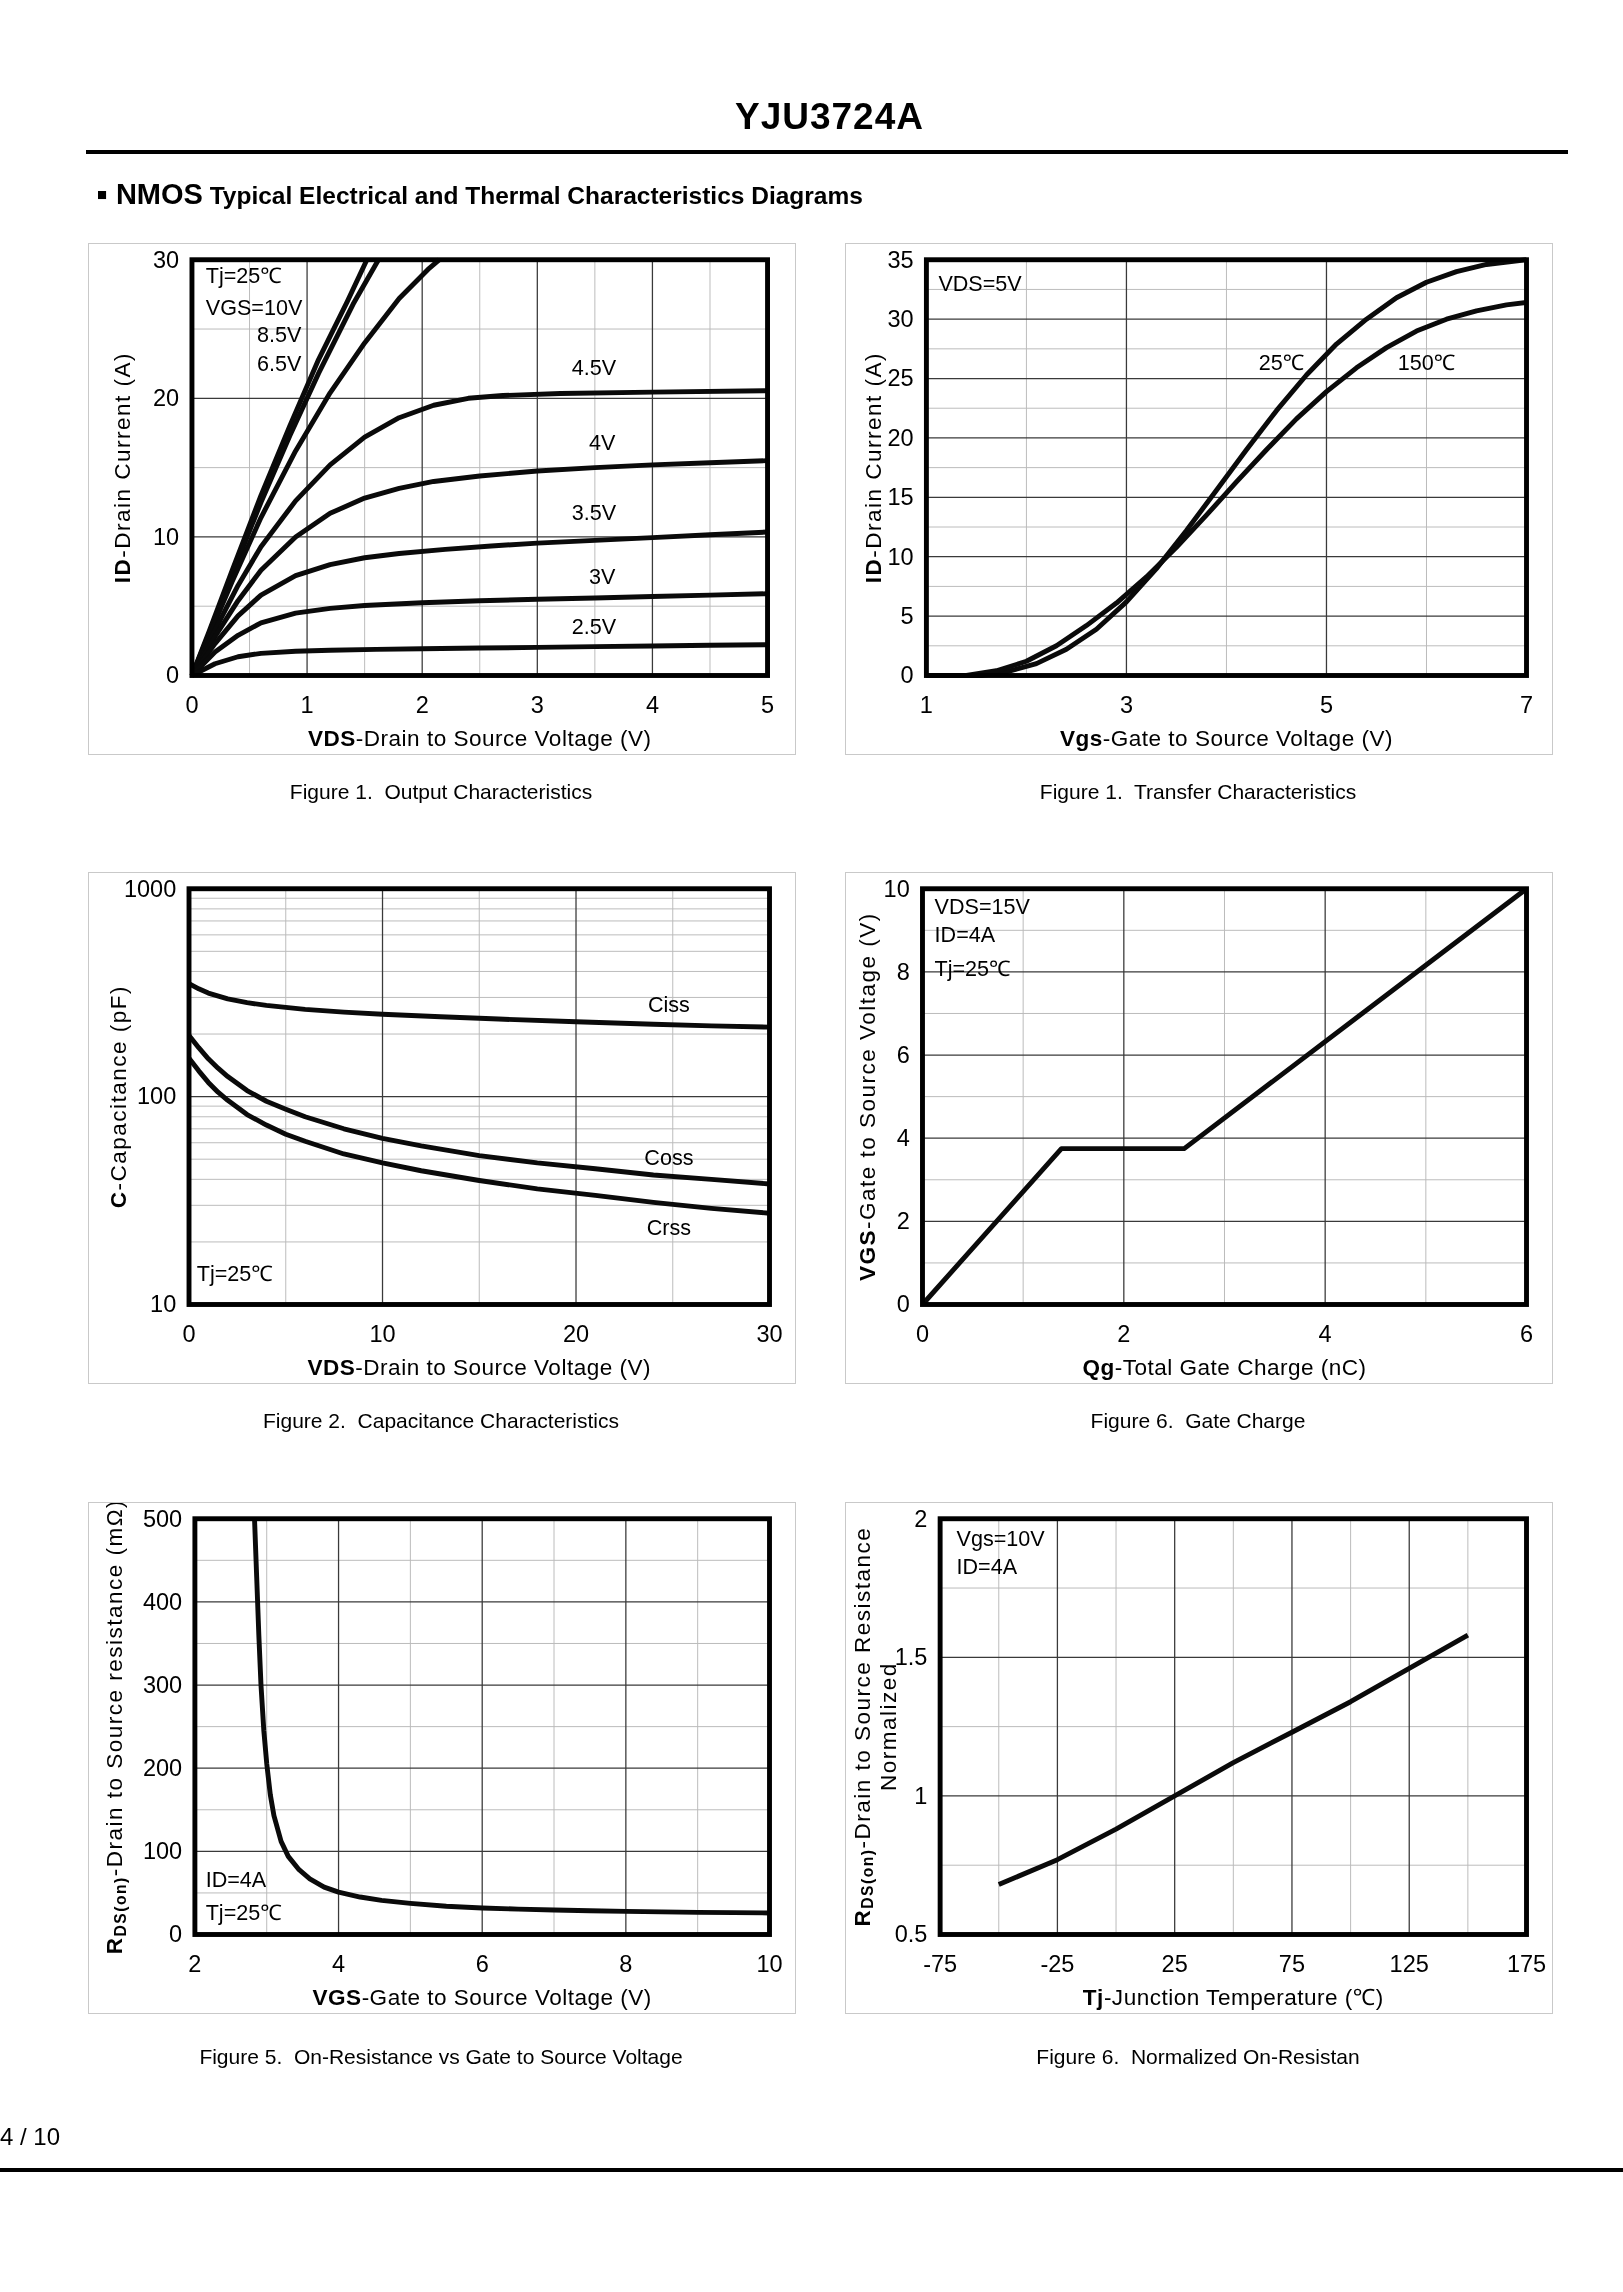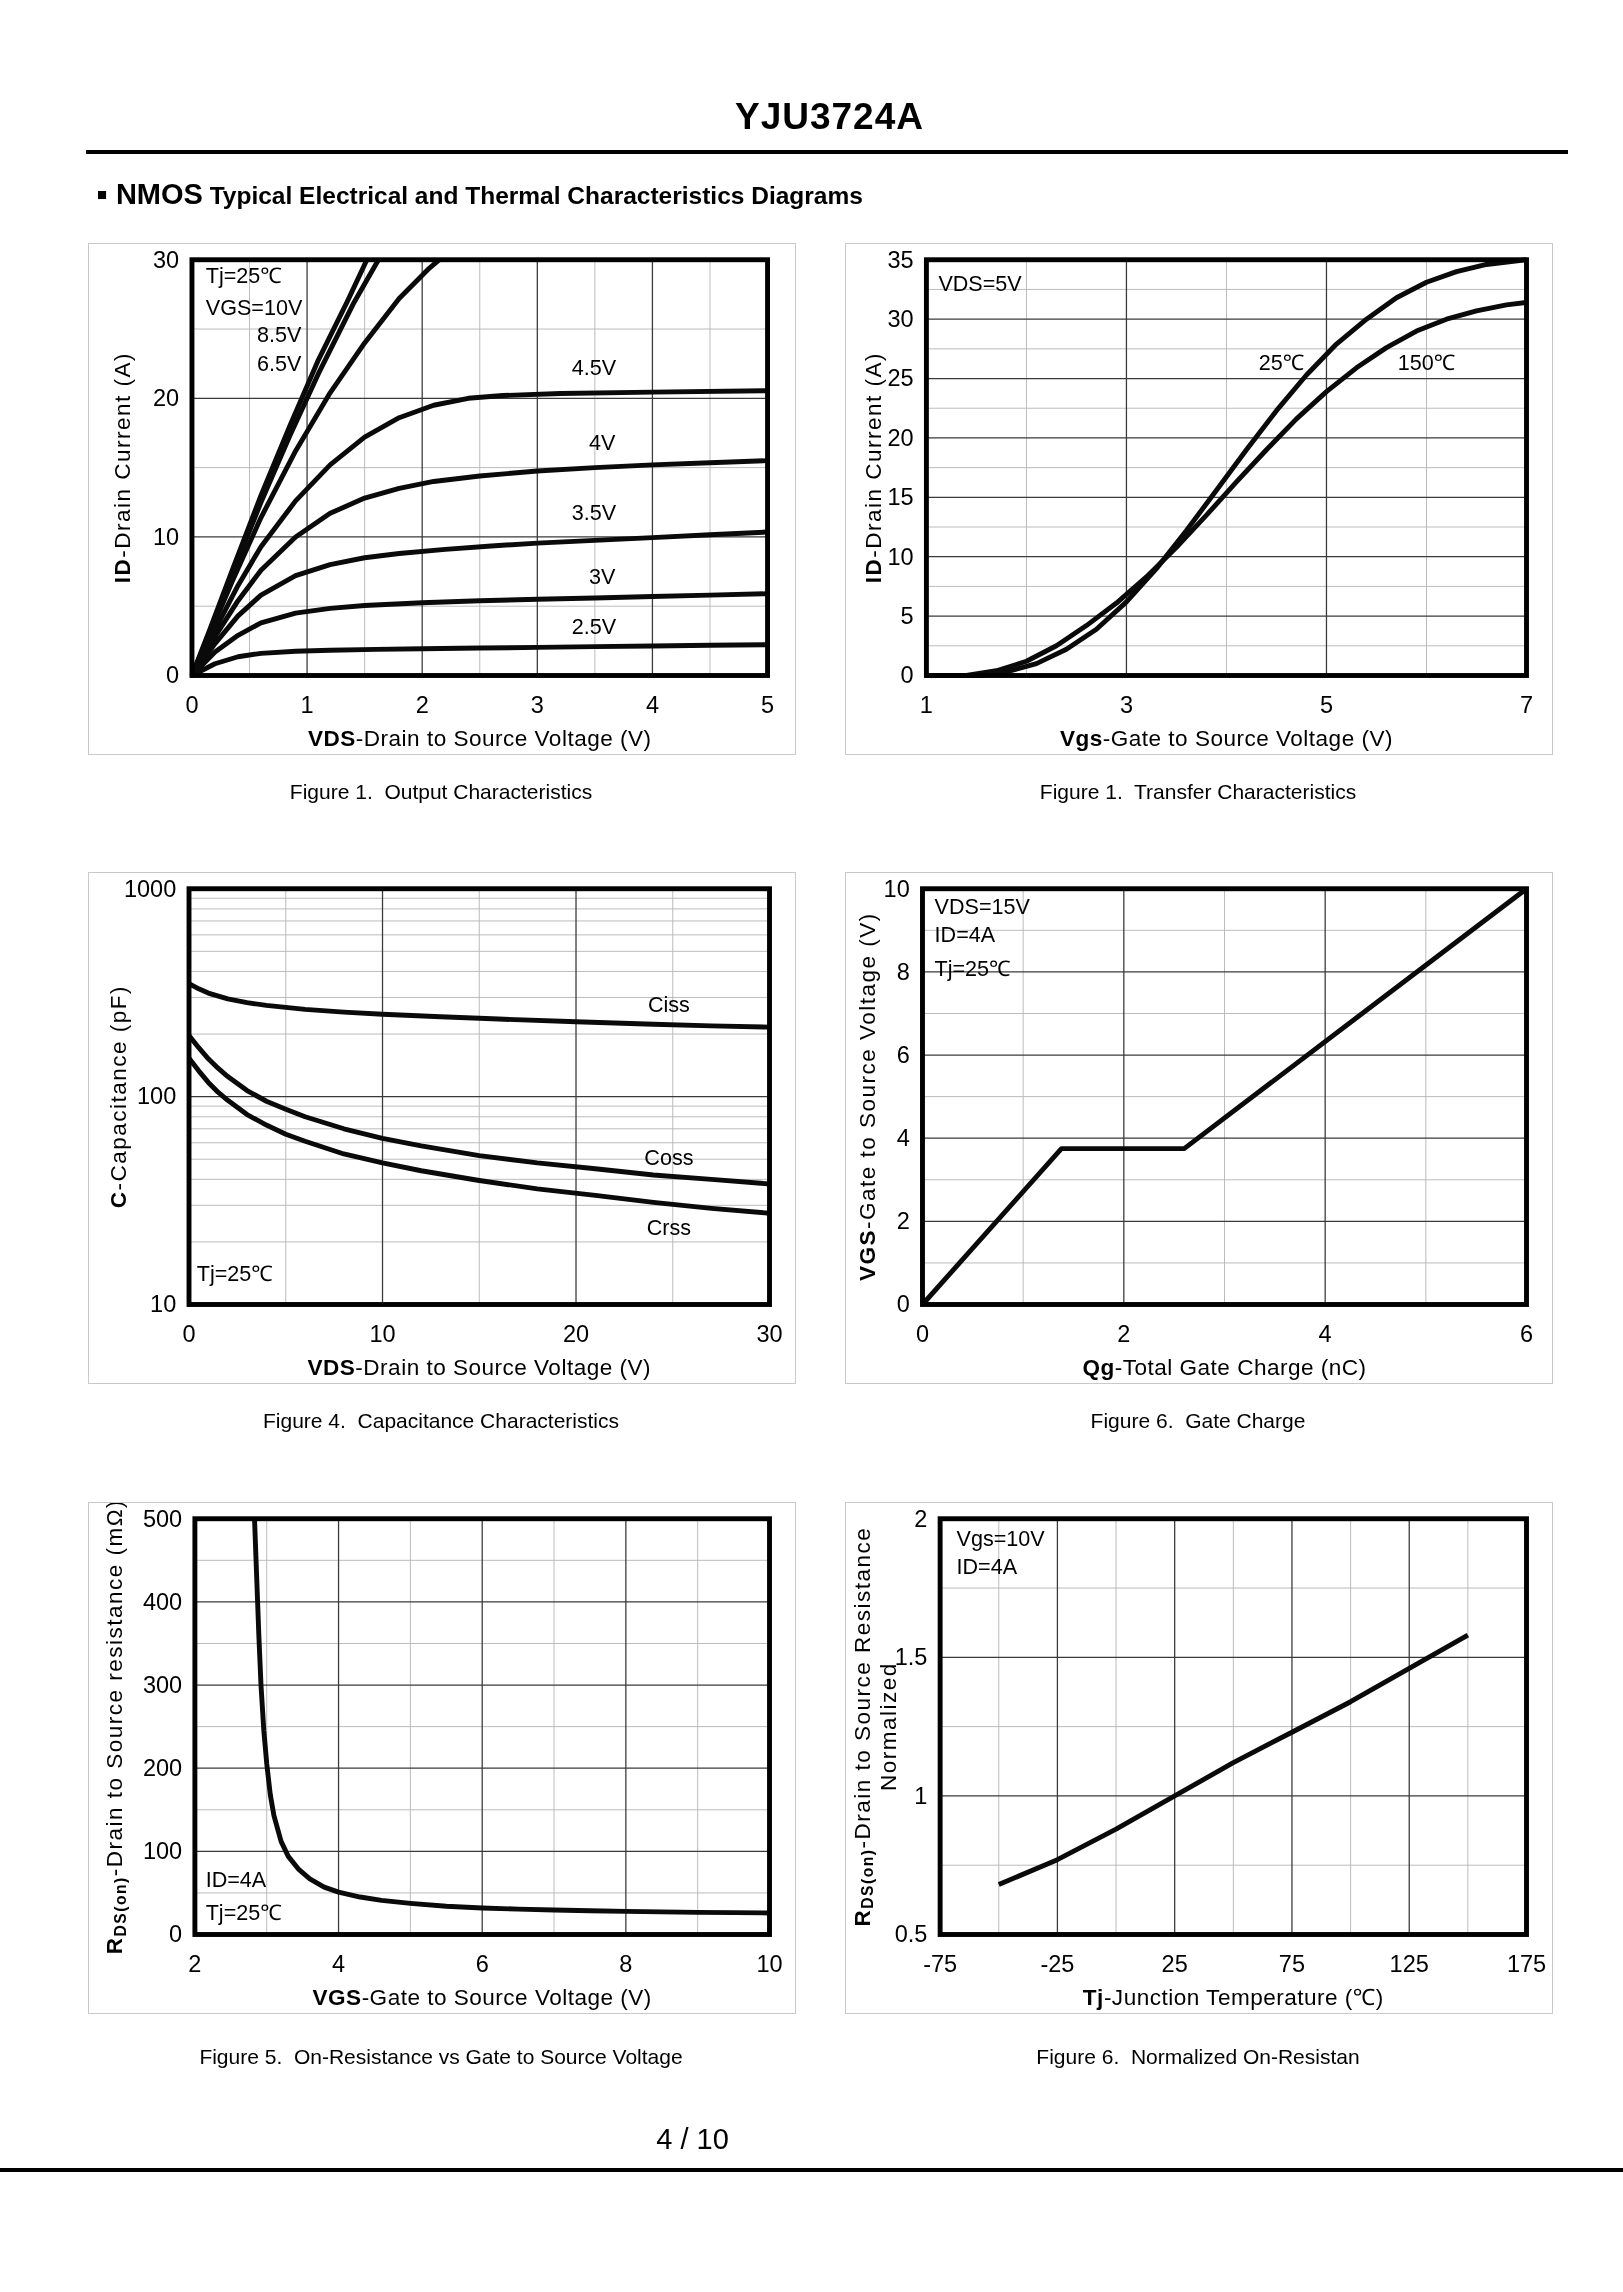--- a/index.html
+++ b/index.html
@@ -6,21 +6,21 @@
   body{width:1623px;height:2293px;position:relative;font-family:"Liberation Sans",sans-serif;color:#000;}
   .title{position:absolute;top:96px;left:0;width:1623px;text-align:center;
          font-size:37px;font-weight:bold;letter-spacing:1px;padding-left:18px;}
   .rule{position:absolute;top:150px;left:86px;width:1482px;height:3.9px;background:#000;}
   .heading{position:absolute;top:178px;left:90px;font-weight:bold;white-space:pre;margin-left:7px;}
   .heading .bullet{font-size:16.7px;vertical-align:3.9px;margin-right:8.8px;}
   .heading .h-strong{font-size:29px;}
   .heading .h-rest{font-size:24.5px;}
   .fig{position:absolute;width:706px;height:510px;border:1.5px solid #c9c9c9;background:#fff;}
   .caption{position:absolute;width:706px;text-align:center;font-size:21px;white-space:pre;}
-  .pagenum{position:absolute;top:2123px;left:0;width:1385px;text-align:center;font-size:29px;}
+  .pagenum{position:absolute;top:2123px;left:0;width:1385px;text-align:left;font-size:24px;}
   .footer-rule{position:absolute;top:2168px;left:0;width:1623px;height:3.9px;background:#000;}
   svg text{fill:#000;font-family:"Liberation Sans",sans-serif;}
   svg .tick{font-size:24px;}
   svg .ann{font-size:22px;}
   svg .axl{font-size:23px;font-weight:normal;letter-spacing:0.5px;}
   svg .yl{letter-spacing:1.5px;}
 </style>
 </head>
 <body>
 
@@ -192,21 +192,21 @@
       <text x="65" y="193.60000000000002" text-anchor="end" class="tick">6</text>
       <text x="65" y="108.79999999999995" text-anchor="end" class="tick">8</text>
       <text x="65" y="24" text-anchor="end" class="tick">10</text>
       <text x="90.32" y="41.44" text-anchor="start" class="ann">VDS=15V</text>
       <text x="90.32" y="70.27199999999993" text-anchor="start" class="ann">ID=4A</text>
       <text x="90.32" y="105.03999999999996" text-anchor="start" class="ann">Tj=25℃</text>
       <text x="386" y="512" text-anchor="middle" class="axl"><tspan font-weight="bold">Qg</tspan><tspan>-Total Gate Charge (nC)</tspan></text>
       <text transform="translate(30 228) rotate(-90)" text-anchor="middle" class="axl yl" font-size="23"><tspan font-weight="bold">VGS</tspan><tspan>-Gate to Source Voltage (V)</tspan></text>
     </svg>
 </div>
-<div class="caption" style="left:88px;top:1409px">Figure 4.  Capacitance Characteristics</div>
+<div class="caption" style="left:88px;top:1409px">Figure 2.  Capacitance Characteristics</div>
 <div class="caption" style="left:845px;top:1409px">Figure 6.  Gate Charge</div>
 
 <div class="fig" style="left:88px;top:1502px">
   <svg width="706" height="510" viewBox="0 0 720 520">
       <line x1="181.25" y1="16" x2="181.25" y2="440" stroke="#bbbbbb" stroke-width="1"></line>
       <line x1="327.75" y1="16" x2="327.75" y2="440" stroke="#bbbbbb" stroke-width="1"></line>
       <line x1="474.25" y1="16" x2="474.25" y2="440" stroke="#bbbbbb" stroke-width="1"></line>
       <line x1="620.75" y1="16" x2="620.75" y2="440" stroke="#bbbbbb" stroke-width="1"></line>
       <line x1="108" y1="397.6" x2="694" y2="397.6" stroke="#bbbbbb" stroke-width="1"></line>
       <line x1="108" y1="312.8" x2="694" y2="312.8" stroke="#bbbbbb" stroke-width="1"></line>

